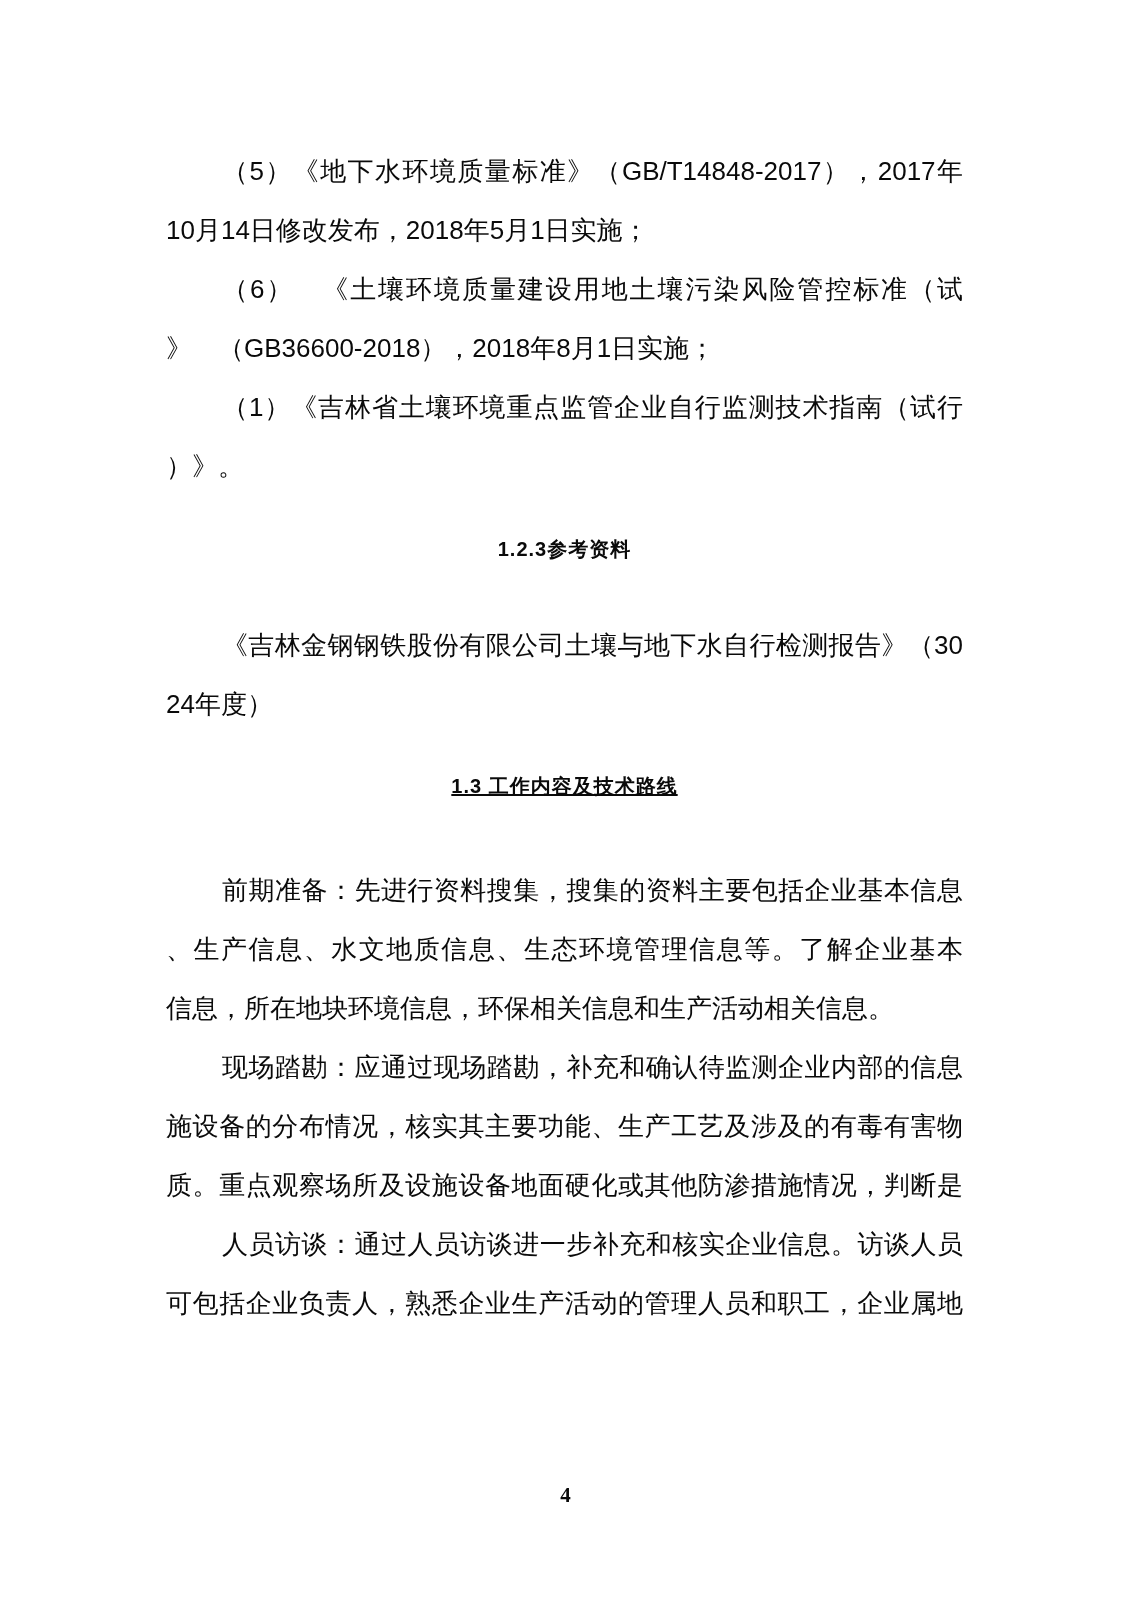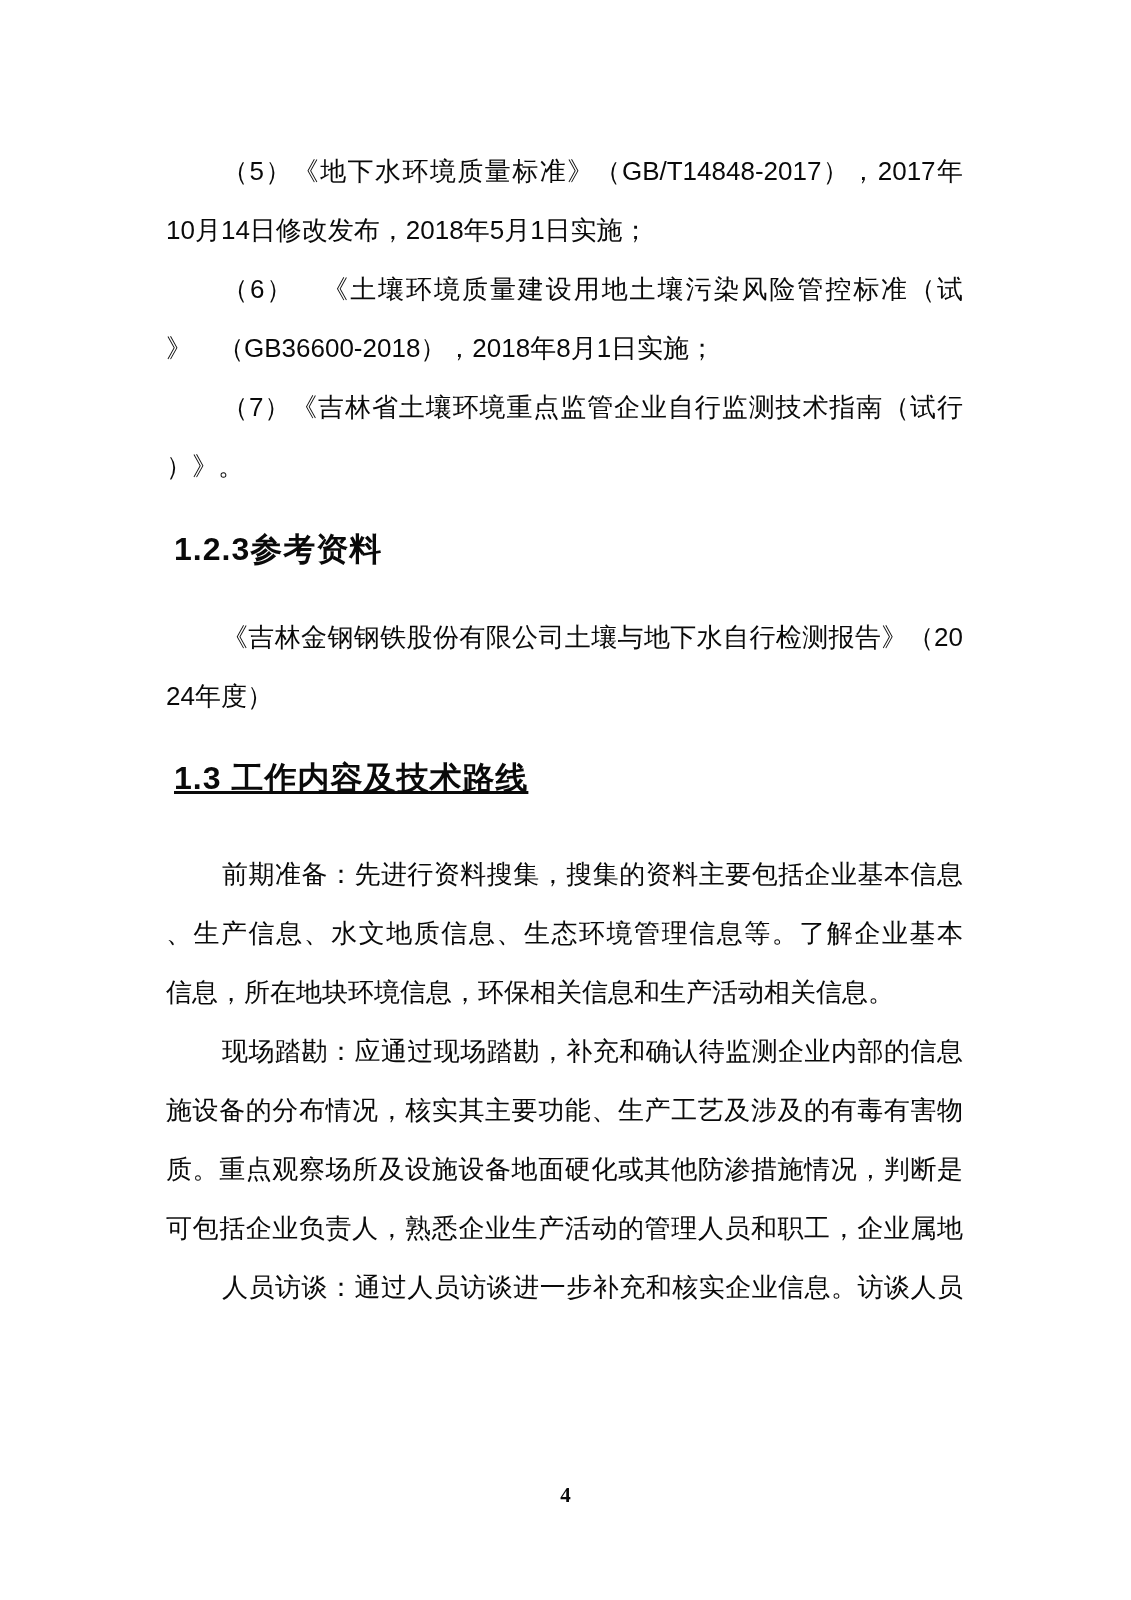--- a/index.html
+++ b/index.html
@@ -34,25 +34,26 @@
   .ln.j {
     white-space: normal;
     text-align: justify;
     text-align-last: justify;
     overflow: hidden;
   }
   .ln.ind {
     padding-left: 56px;
   }
   .heading {
-    font-size: 32px;
+    font-size: 20px;
     line-height: 40px;
     font-weight: bold;
-    margin: 8px;
+    margin: 16px;
     letter-spacing: 1px;
+    text-align: center;
   }
   .h-123 { margin-top: 33px; }
   .h-13  { margin-top: 32px; text-decoration: underline; }
   .gap-after-h123 { height: 31px; }
   .gap-after-h13  { height: 39px; }
   .footer {
     position: absolute;
     left: 0;
     right: 0;
     top: 1480px;
@@ -73,48 +74,48 @@
       <div class="ln j ind">（5）《地下水环境质量标准》（GB/T14848-2017），2017年</div>
       <div class="ln">10月14日修改发布，2018年5月1日实施；</div>
     </div>
 
     <div>
       <div class="ln j ind">（6）　《土壤环境质量建设用地土壤污染风险管控标准（试行）</div>
       <div class="ln">》　（GB36600-2018），2018年8月1日实施；</div>
     </div>
 
     <div>
-      <div class="ln j ind">（7）《吉林省土壤环境重点监管企业自行监测技术指南（试行</div>
+      <div class="ln j ind">（1）《吉林省土壤环境重点监管企业自行监测技术指南（试行</div>
       <div class="ln">）》。</div>
     </div>
 
     <h2 class="heading h-123">1.2.3参考资料</h2>
     <div class="gap-after-h123"></div>
 
     <div>
-      <div class="ln j ind">《吉林金钢钢铁股份有限公司土壤与地下水自行检测报告》（20</div>
+      <div class="ln j ind">《吉林金钢钢铁股份有限公司土壤与地下水自行检测报告》（30</div>
       <div class="ln">24年度）</div>
     </div>
 
     <h2 class="heading h-13">1.3 工作内容及技术路线</h2>
     <div class="gap-after-h13"></div>
 
     <div>
       <div class="ln j ind">前期准备：先进行资料搜集，搜集的资料主要包括企业基本信息</div>
       <div class="ln j">、生产信息、水文地质信息、生态环境管理信息等。了解企业基本</div>
       <div class="ln">信息，所在地块环境信息，环保相关信息和生产活动相关信息。</div>
     </div>
 
     <div>
       <div class="ln j ind">现场踏勘：应通过现场踏勘，补充和确认待监测企业内部的信息</div>
       <div class="ln j">施设备的分布情况，核实其主要功能、生产工艺及涉及的有毒有害物</div>
       <div class="ln j">质。重点观察场所及设施设备地面硬化或其他防渗措施情况，判断是</div>
     </div>
 
     <div>
+      <div class="ln j ind">人员访谈：通过人员访谈进一步补充和核实企业信息。访谈人员</div>
       <div class="ln j">可包括企业负责人，熟悉企业生产活动的管理人员和职工，企业属地</div>
-      <div class="ln j ind">人员访谈：通过人员访谈进一步补充和核实企业信息。访谈人员</div>
     </div>
 
   </div>
 
   <div class="footer">4</div>
 </div>
 
 </body></html>

